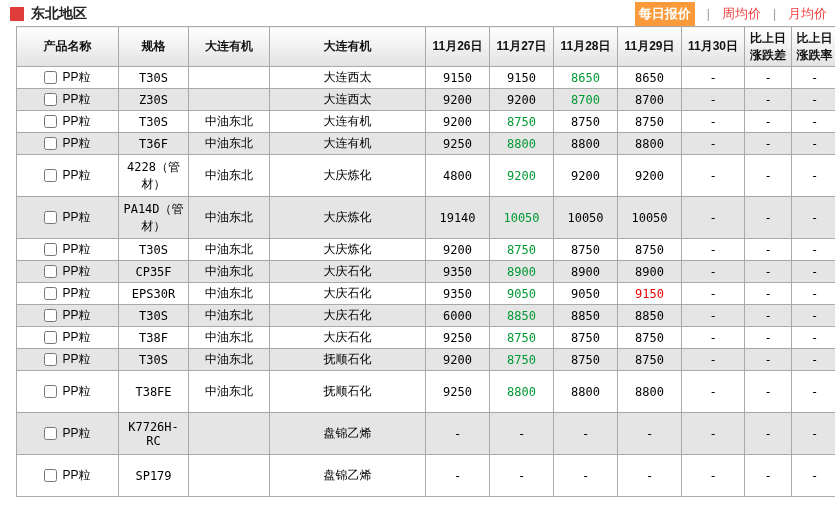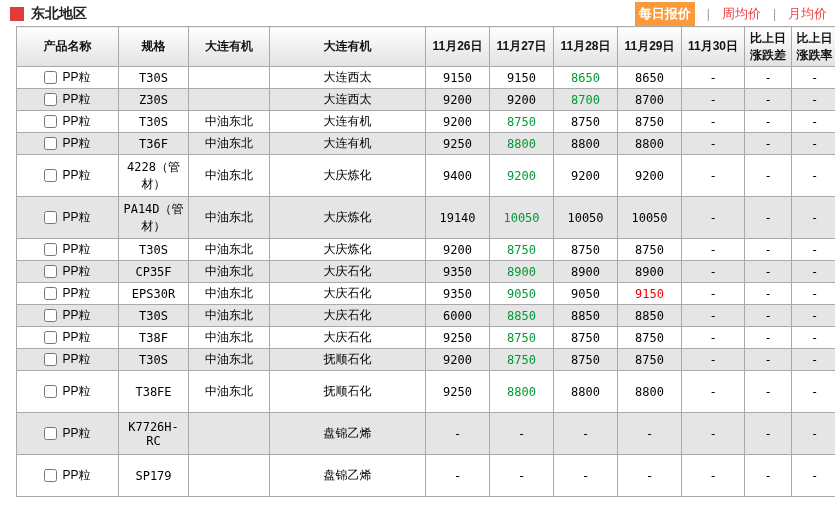--- a/index.html
+++ b/index.html
@@ -152,21 +152,21 @@
         <td class="num">8800</td>
         <td class="num">-</td>
         <td class="num">-</td>
         <td class="num">-</td>
       </tr>
       <tr class=" tall">
         <td class="prod"><input type="checkbox" style=""><span>PP粒</span></td>
         <td class="spec">4228（管材）</td>
         <td>中油东北</td>
         <td>大庆炼化</td>
-        <td class="num">9400</td>
+        <td class="num">4800</td>
         <td class="num green">9200</td>
         <td class="num">9200</td>
         <td class="num">9200</td>
         <td class="num">-</td>
         <td class="num">-</td>
         <td class="num">-</td>
       </tr>
       <tr class="stripe tall">
         <td class="prod"><input type="checkbox" style=""><span>PP粒</span></td>
         <td class="spec">PA14D（管材）</td>

